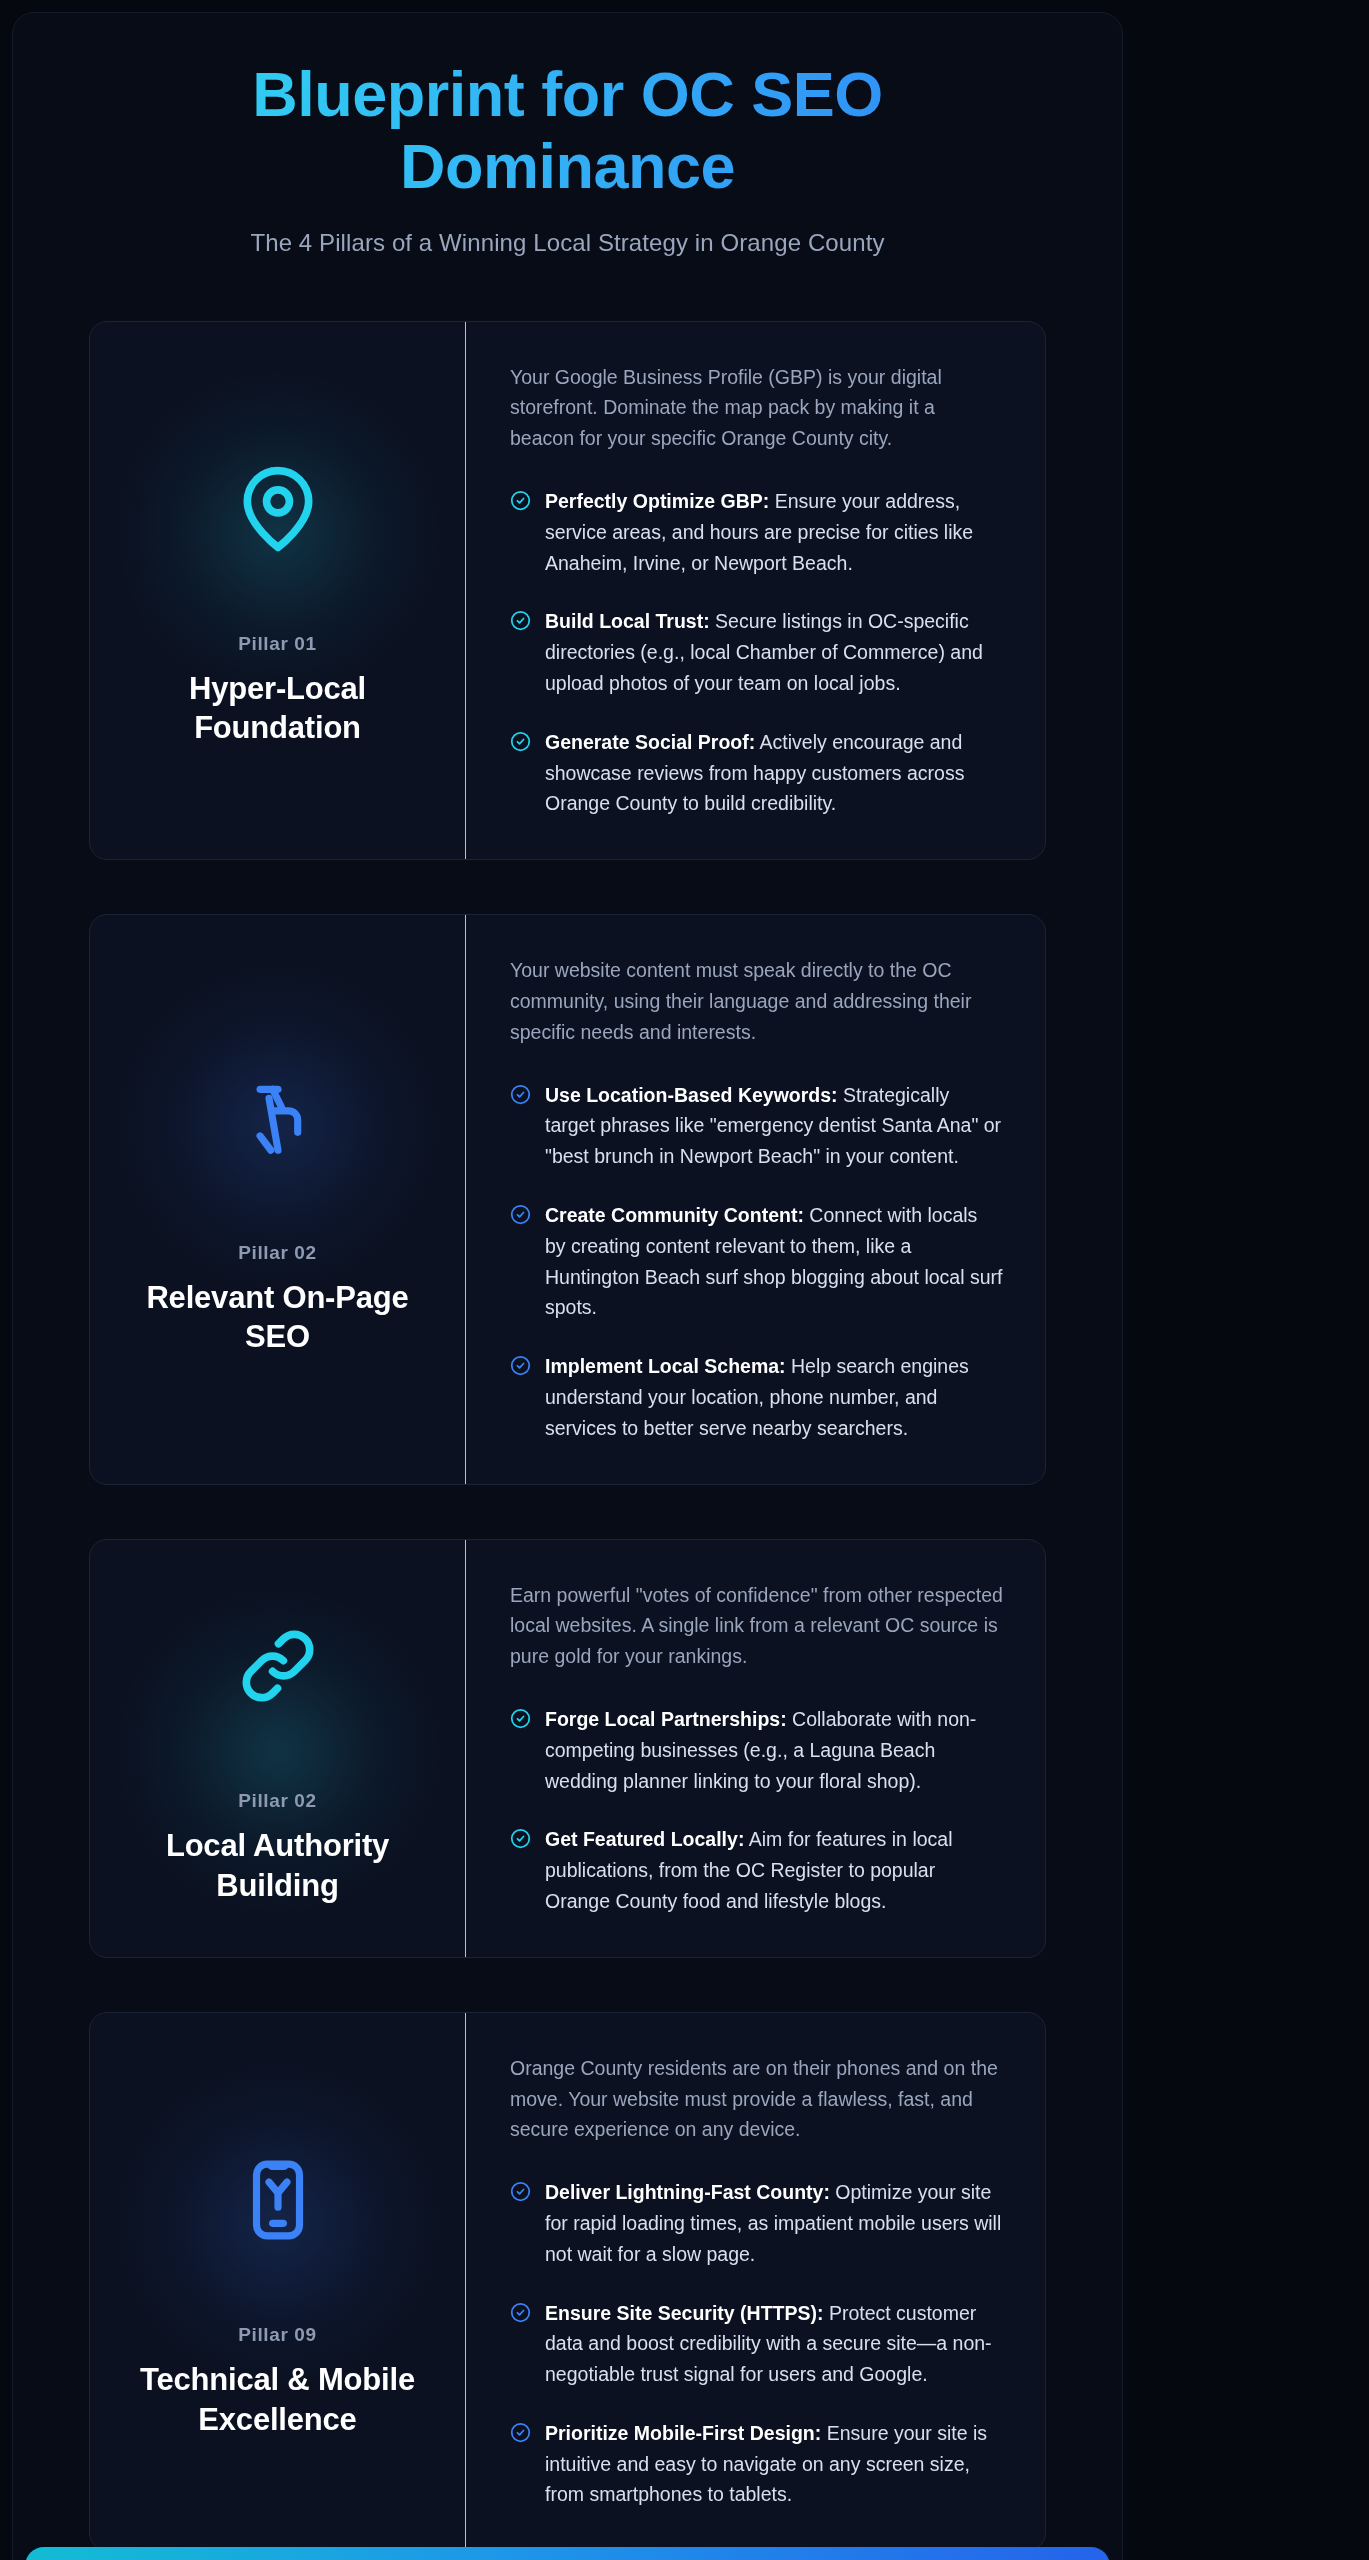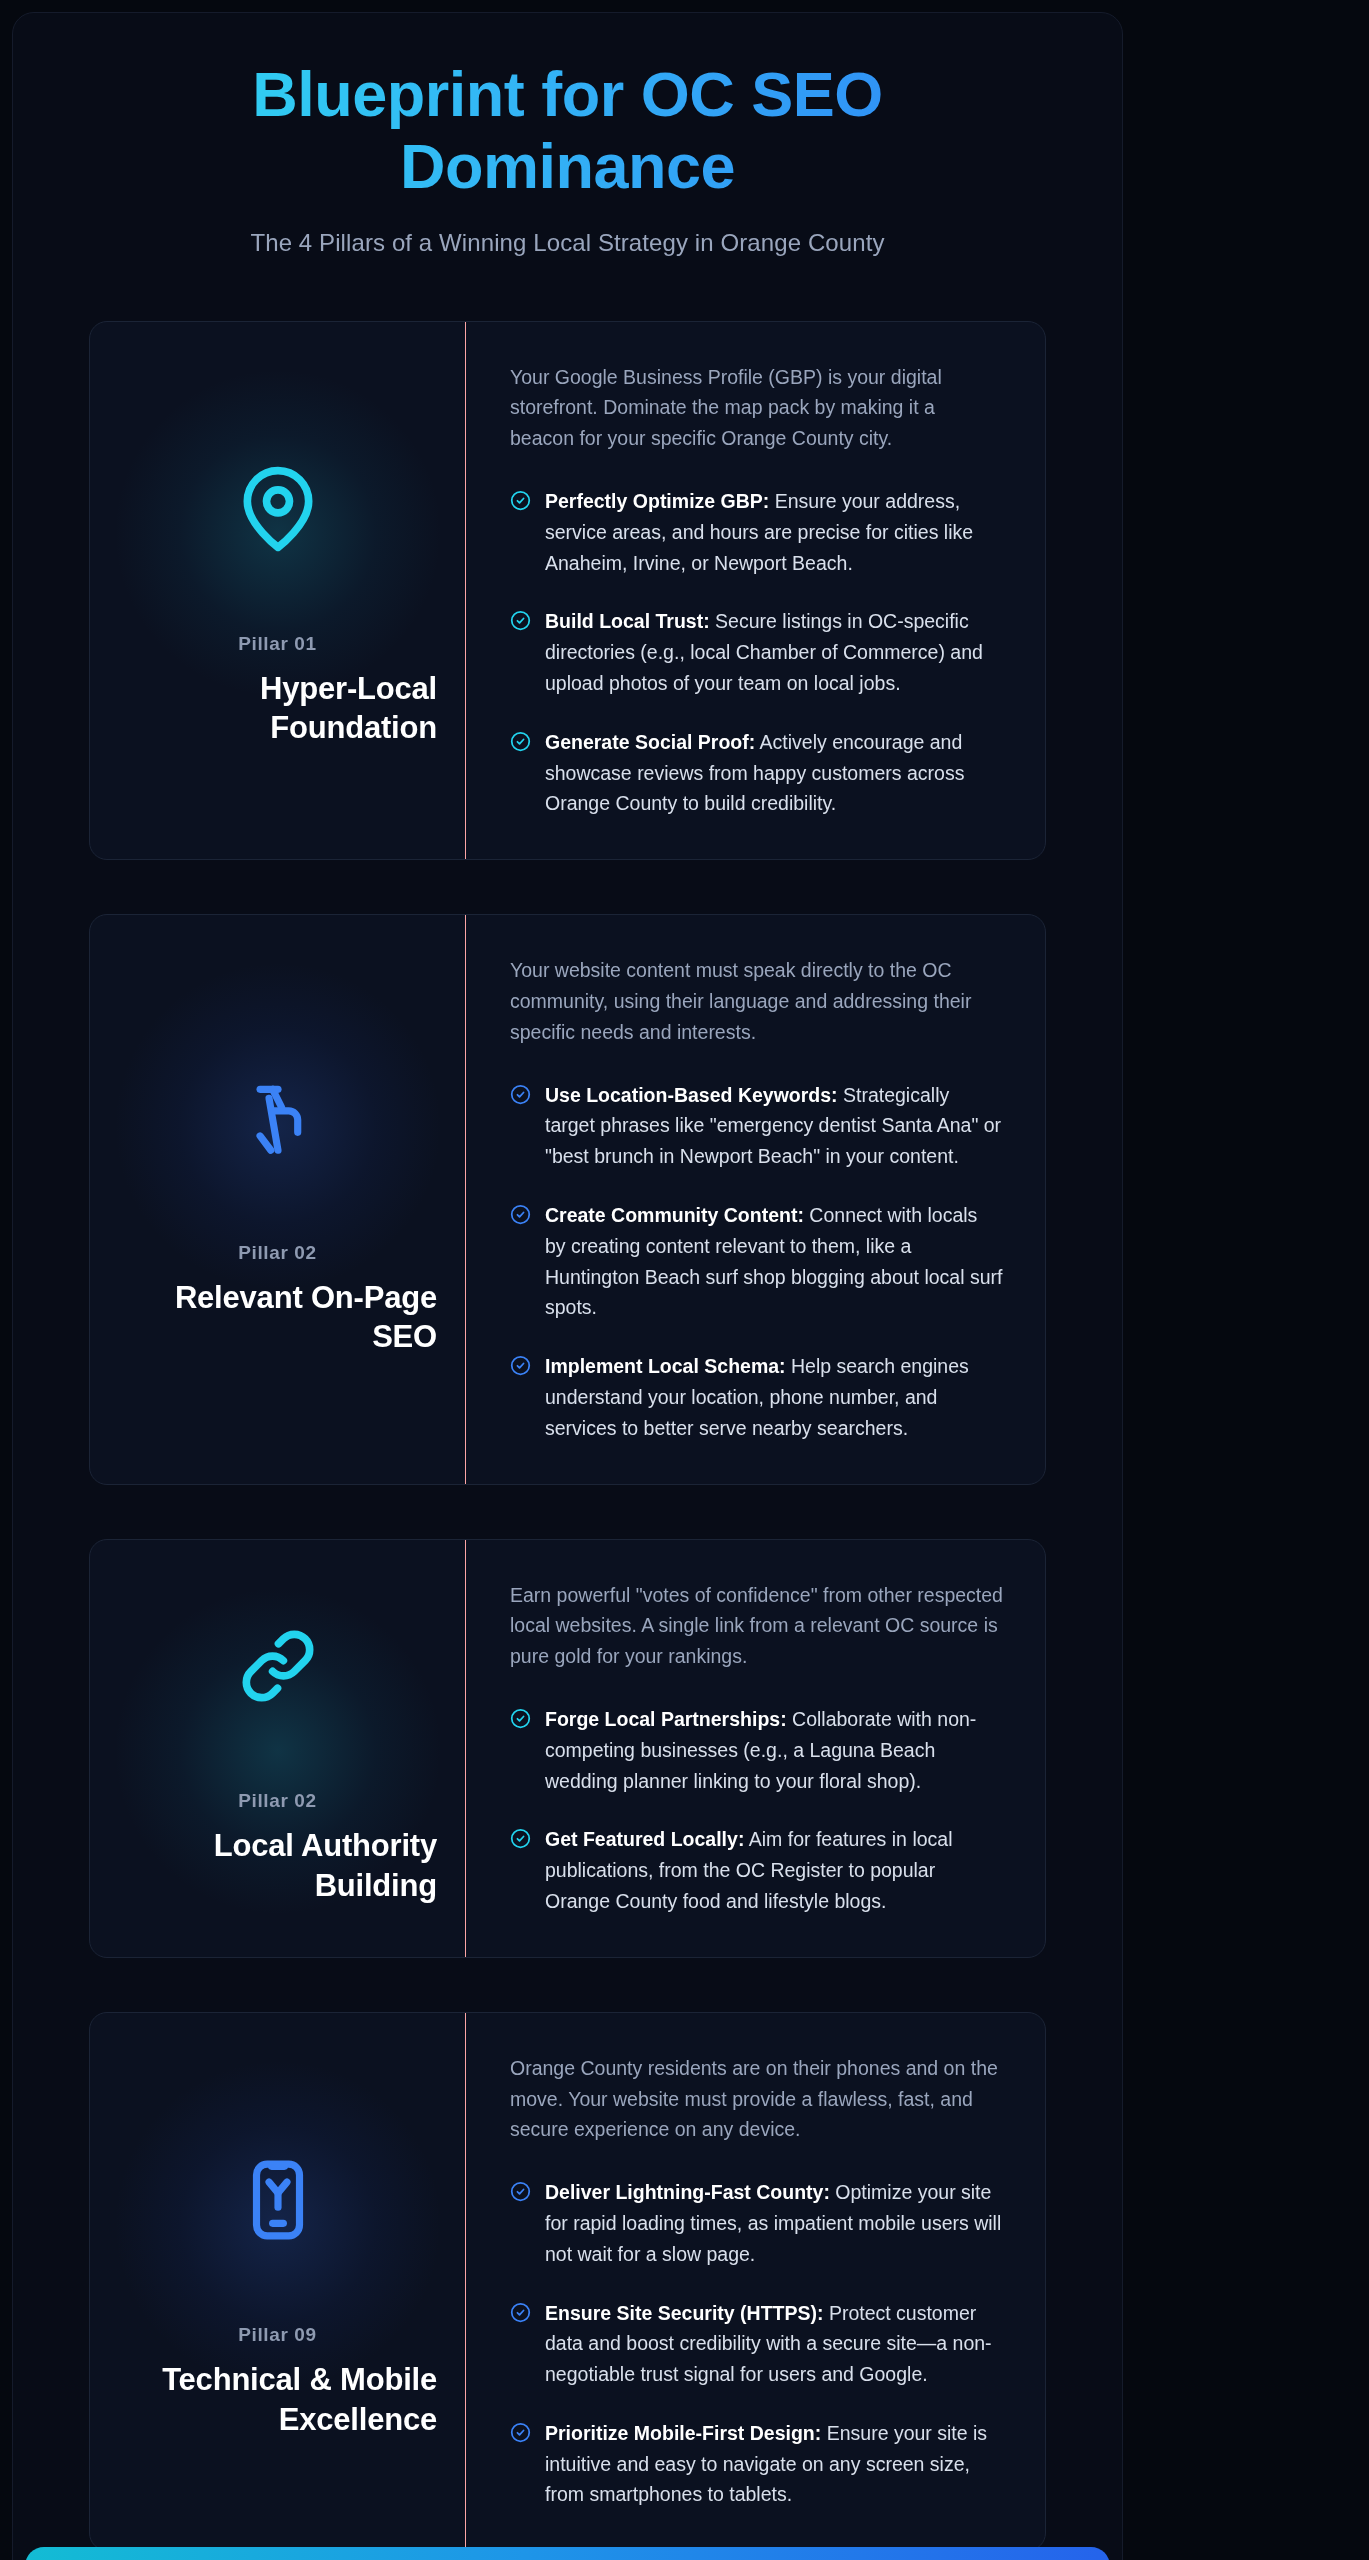--- a/index.html
+++ b/index.html
@@ -113,21 +113,21 @@
     margin-bottom: 14px;
   }
 
   .pillar-title {
     position: relative;
     z-index: 2;
     font-size: 31px;
     line-height: 1.28;
     font-weight: 700;
     color: #ffffff;
-    text-align: right;
+    text-align: center;
     letter-spacing: -0.2px;
   }
 
   .card-right {
     flex: 1 1 auto;
     padding: 40px 42px 40px 44px;
   }
 
   .intro {
     font-size: 19.5px;

